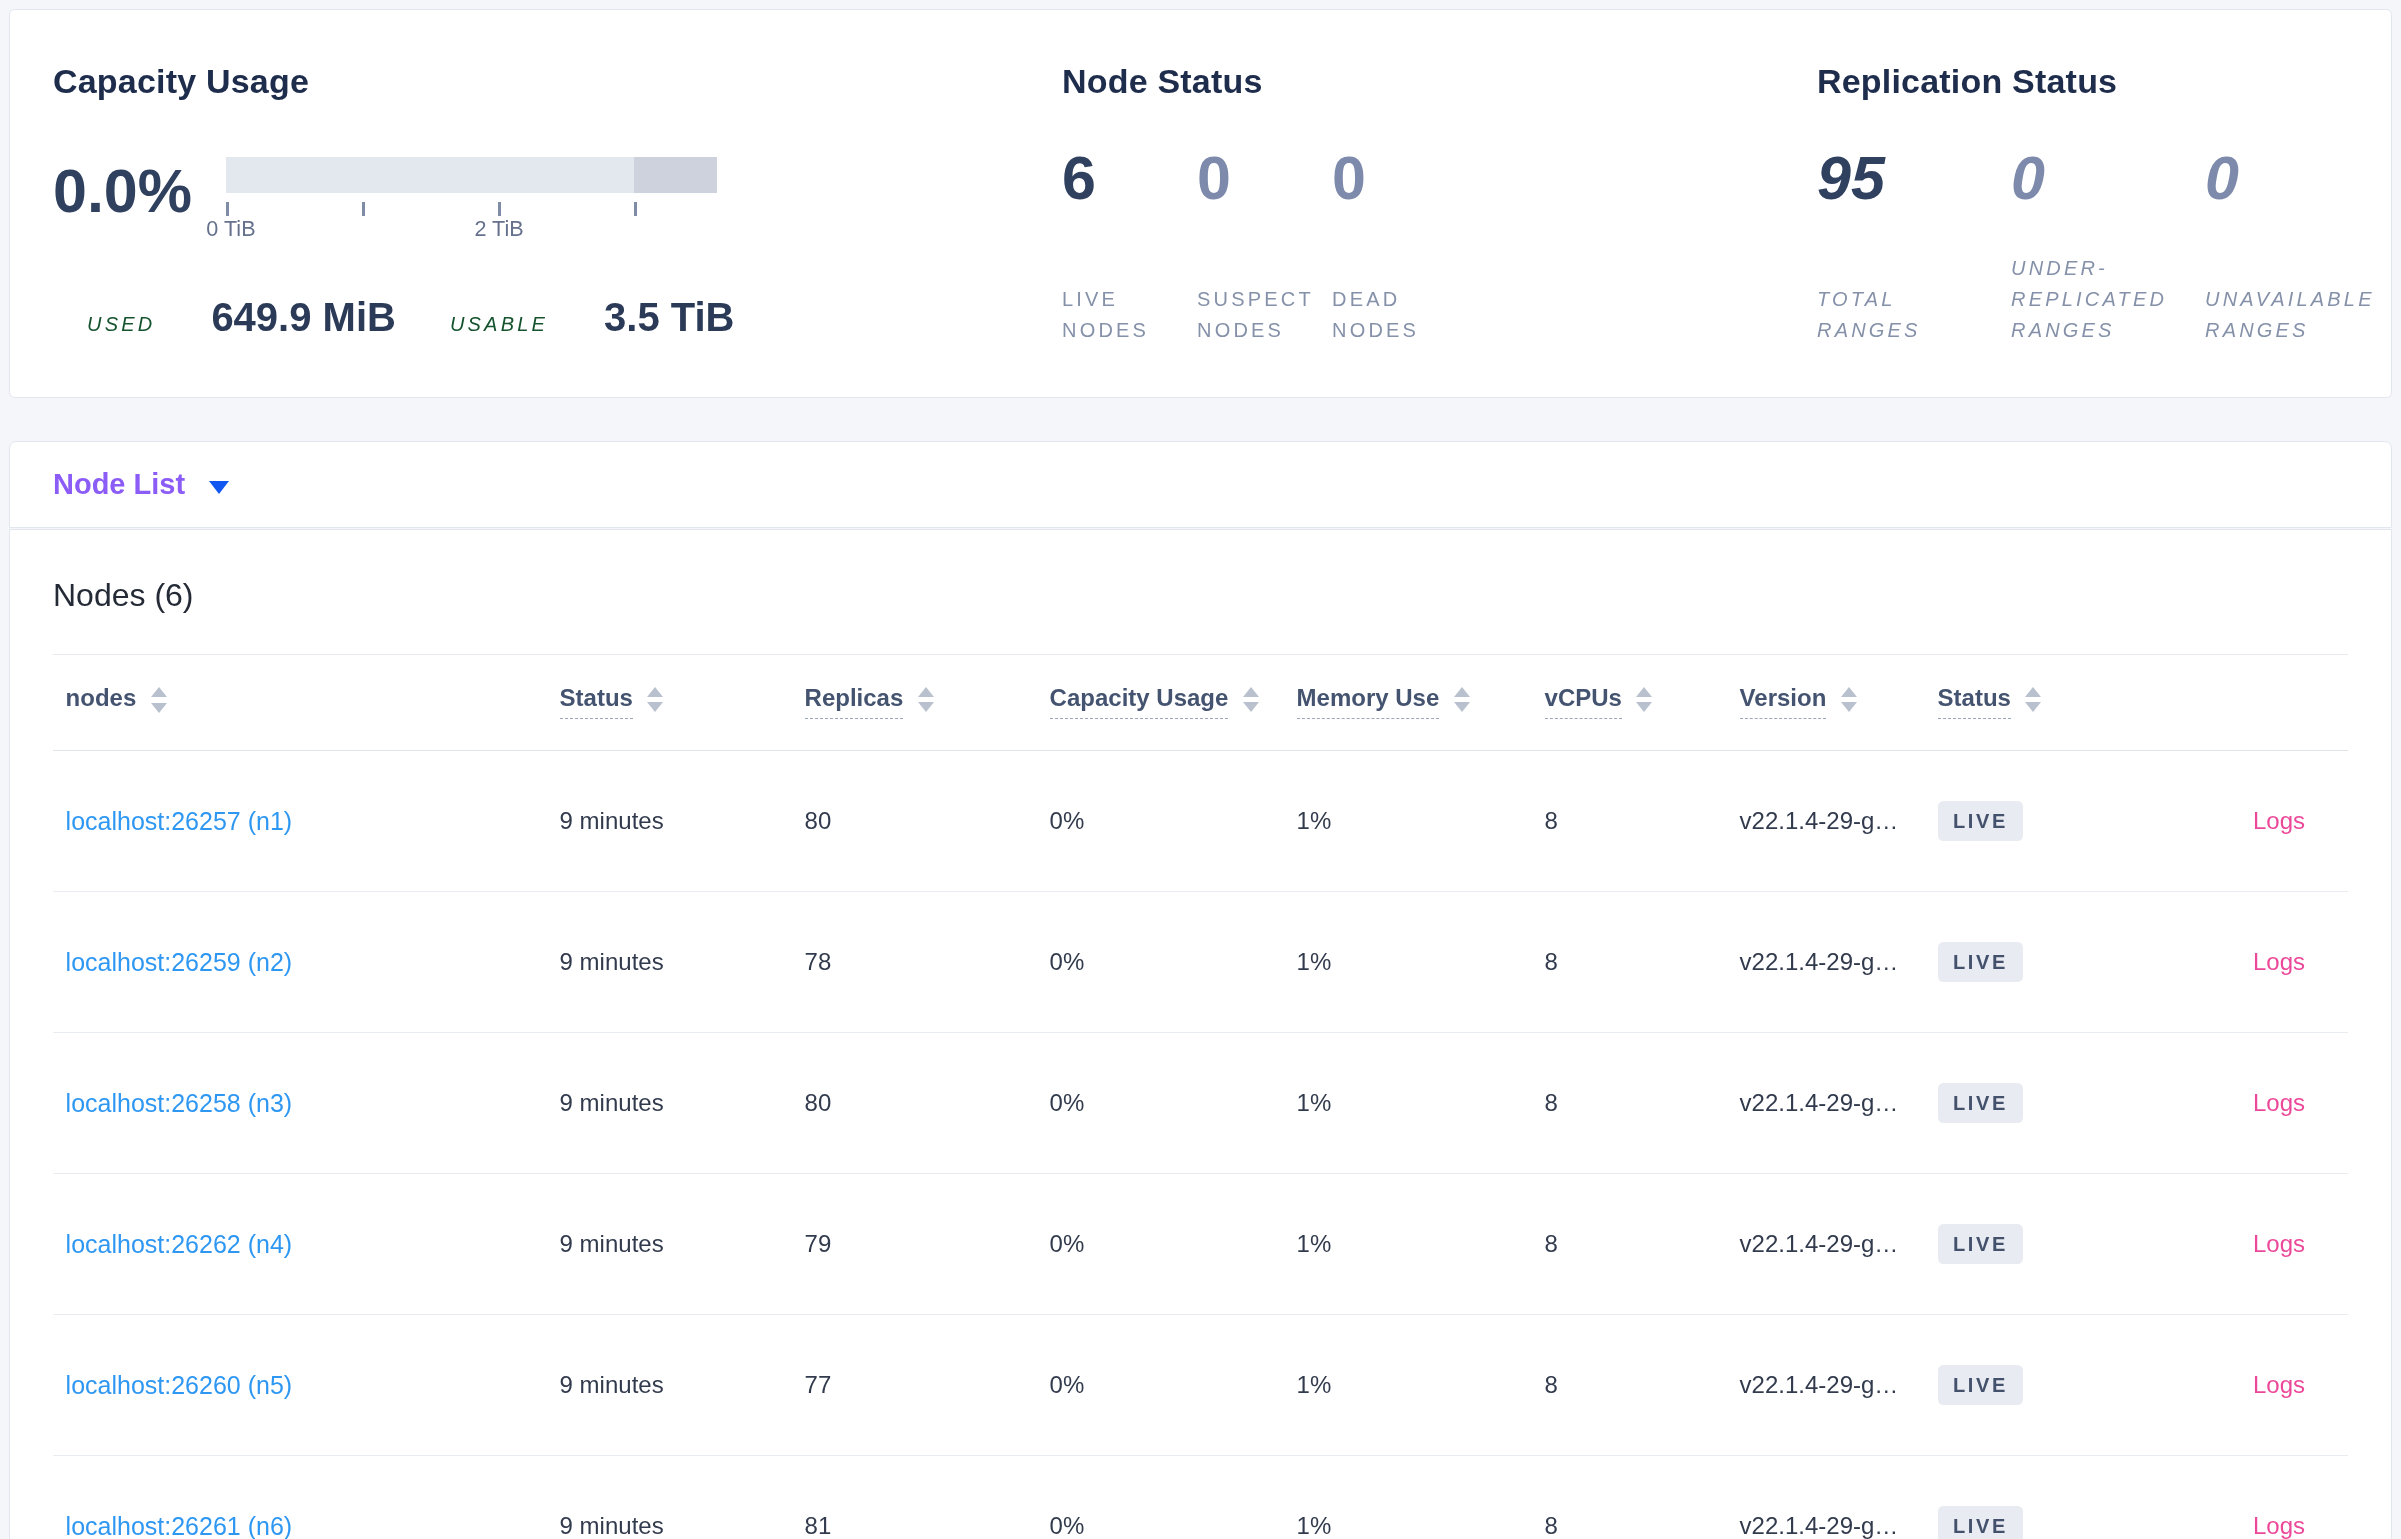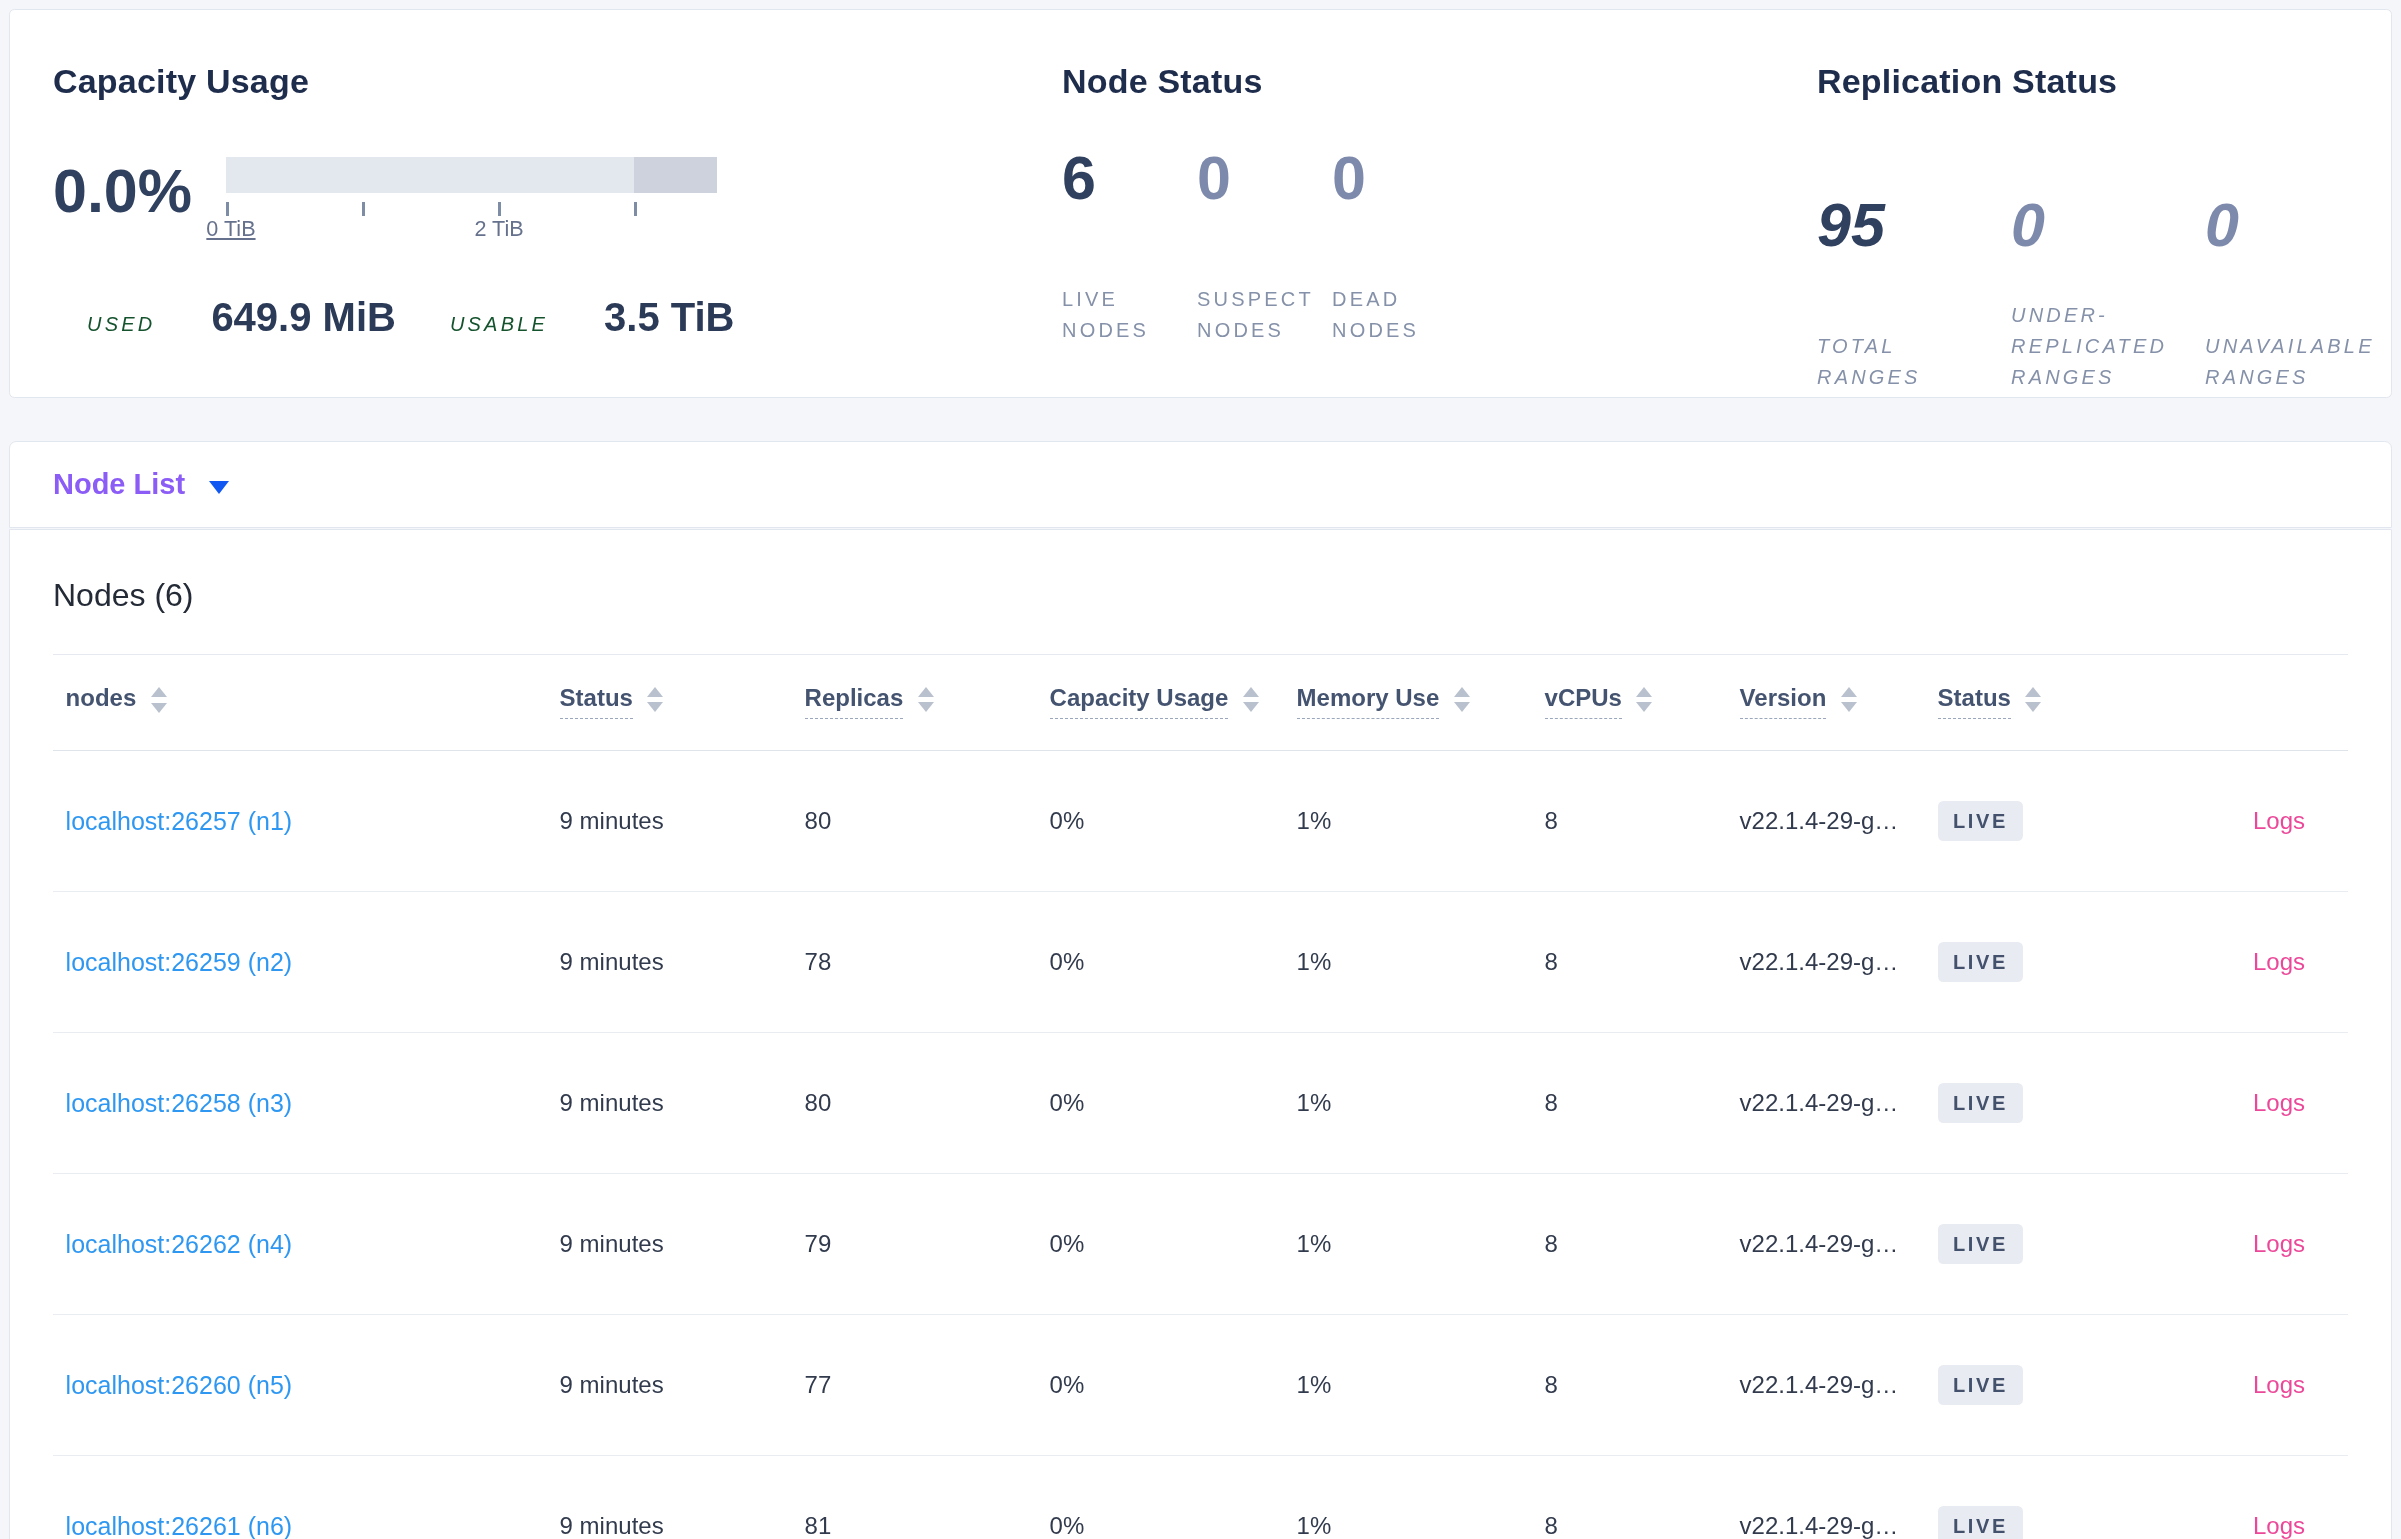--- a/index.html
+++ b/index.html
@@ -27,21 +27,21 @@
   }
   .sec-title {
     font-size:34px;
     font-weight:600;
     color:#1f2d4d;
     letter-spacing:0.2px;
   }
   .sec { display:flex; flex-direction:column; }
   .sec-capacity { flex:0 0 1009px; }
   .sec-nodes    { flex:0 0 755px; }
-  .sec-repl     { flex:1 1 auto;gap:47px; }
+  .sec-repl     { flex:1 1 auto; }
 
   .stats-row { display:flex; margin-top:47px; height:198px; }
   .stat {
     display:flex; flex-direction:column; justify-content:space-between;
   }
   .sec-nodes .stat { width:135px; }
   .sec-repl  .stat { width:194px;font-style:italic; }
   .stat-number {
     font-size:61px; font-weight:700; line-height:1;
     color:#7d8aab;
@@ -77,21 +77,21 @@
   }
   .cap-ticks i:nth-child(1){ left:0; }
   .cap-ticks i:nth-child(2){ left:27.7%; }
   .cap-ticks i:nth-child(3){ left:55.4%; }
   .cap-ticks i:nth-child(4){ left:83.1%; }
   .cap-tick-labels { position:relative; height:27px; width:100%; }
   .cap-tick-labels span {
     position:absolute; transform:translateX(-50%);
     font-size:21.6px; color:#66728d;
   }
-  .cap-tick-labels span:nth-child(1){ left:1%;text-decoration:underline; }
+  .cap-tick-labels span:nth-child(1){ left:1%; }
   .cap-tick-labels span:nth-child(2){ left:55.6%; }
 
   .cap-bottom { display:flex; align-items:baseline; margin-top:52px; }
   .kv-label {
     font-size:20px; letter-spacing:3.2px; color:#14532d; font-weight:500;font-style:italic;
   }
   .kv-label.used { margin-left:34px; }
   .kv-value {
     font-size:40px; font-weight:600; color:#2b3a57;
     margin-left:56px; margin-right:54px;

